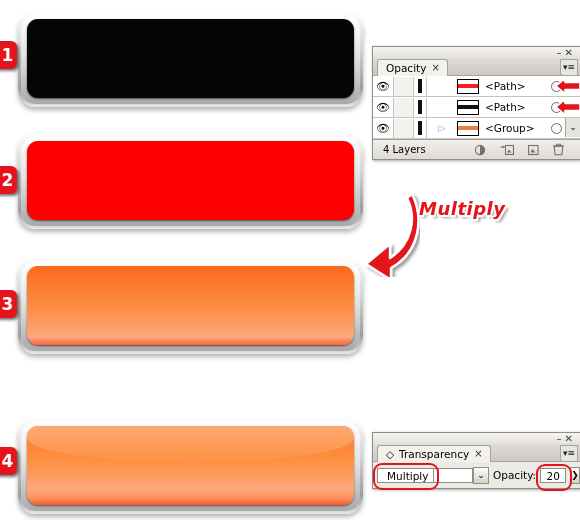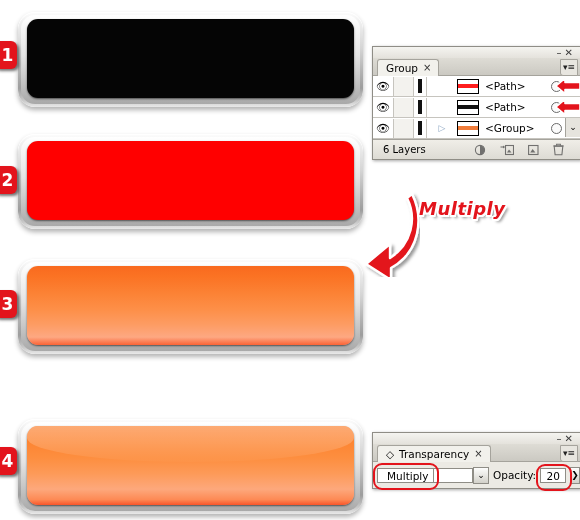--- a/index.html
+++ b/index.html
@@ -370,21 +370,21 @@
 <div class="subtract-label">Multiply</div>
 
 <div class="panel" id="layers-panel">
   <div class="panel-topbar">
     <div class="win-btns">
       <span>–</span><span>✕</span>
     </div>
   </div>
   <div class="tabrow">
     <div class="tab">
-      <span>Group</span>
+      <span>Opacity</span>
       <span class="tab-close">×</span>
     </div>
     <div class="flyout">▾≡</div>
   </div>
 
   <div class="layer-rows">
 
     <div class="layer-row">
       <div class="col-eye">👁</div>
       <div class="col-lock"></div>
@@ -436,21 +436,21 @@
           <i style="background:#ffffff"></i>
       </div>
       <div class="layer-name">&lt;Group&gt;</div>
       <div class="target-circle"></div>
       <div class="row-scroll">⌄</div>
     </div>
 
   </div>
 
   <div class="layers-footer">
-    <div class="layers-count">6 Layers</div>
+    <div class="layers-count">4 Layers</div>
     <div class="foot-icons">
       <svg width="12" height="12" viewBox="0 0 12 12">
         <circle cx="6" cy="6" r="4.6" fill="none" stroke="#4a4a4a" stroke-width="1.1"></circle>
         <path d="M6 1.4 A4.6 4.6 0 0 1 6 10.6 Z" fill="#4a4a4a"></path>
       </svg>
       <svg width="14" height="12" viewBox="0 0 14 12">
         <path d="M0.5 3 L4.5 3" stroke="#4a4a4a" stroke-width="1.1" fill="none"></path>
         <path d="M3 1.4 L4.9 3 L3 4.6" fill="#4a4a4a"></path>
         <rect x="5.5" y="1.5" width="8" height="9" fill="none" stroke="#4a4a4a" stroke-width="1.1"></rect>
         <path d="M7 8.5 L9 5.5 L11.5 8.5 Z" fill="#4a4a4a"></path>

